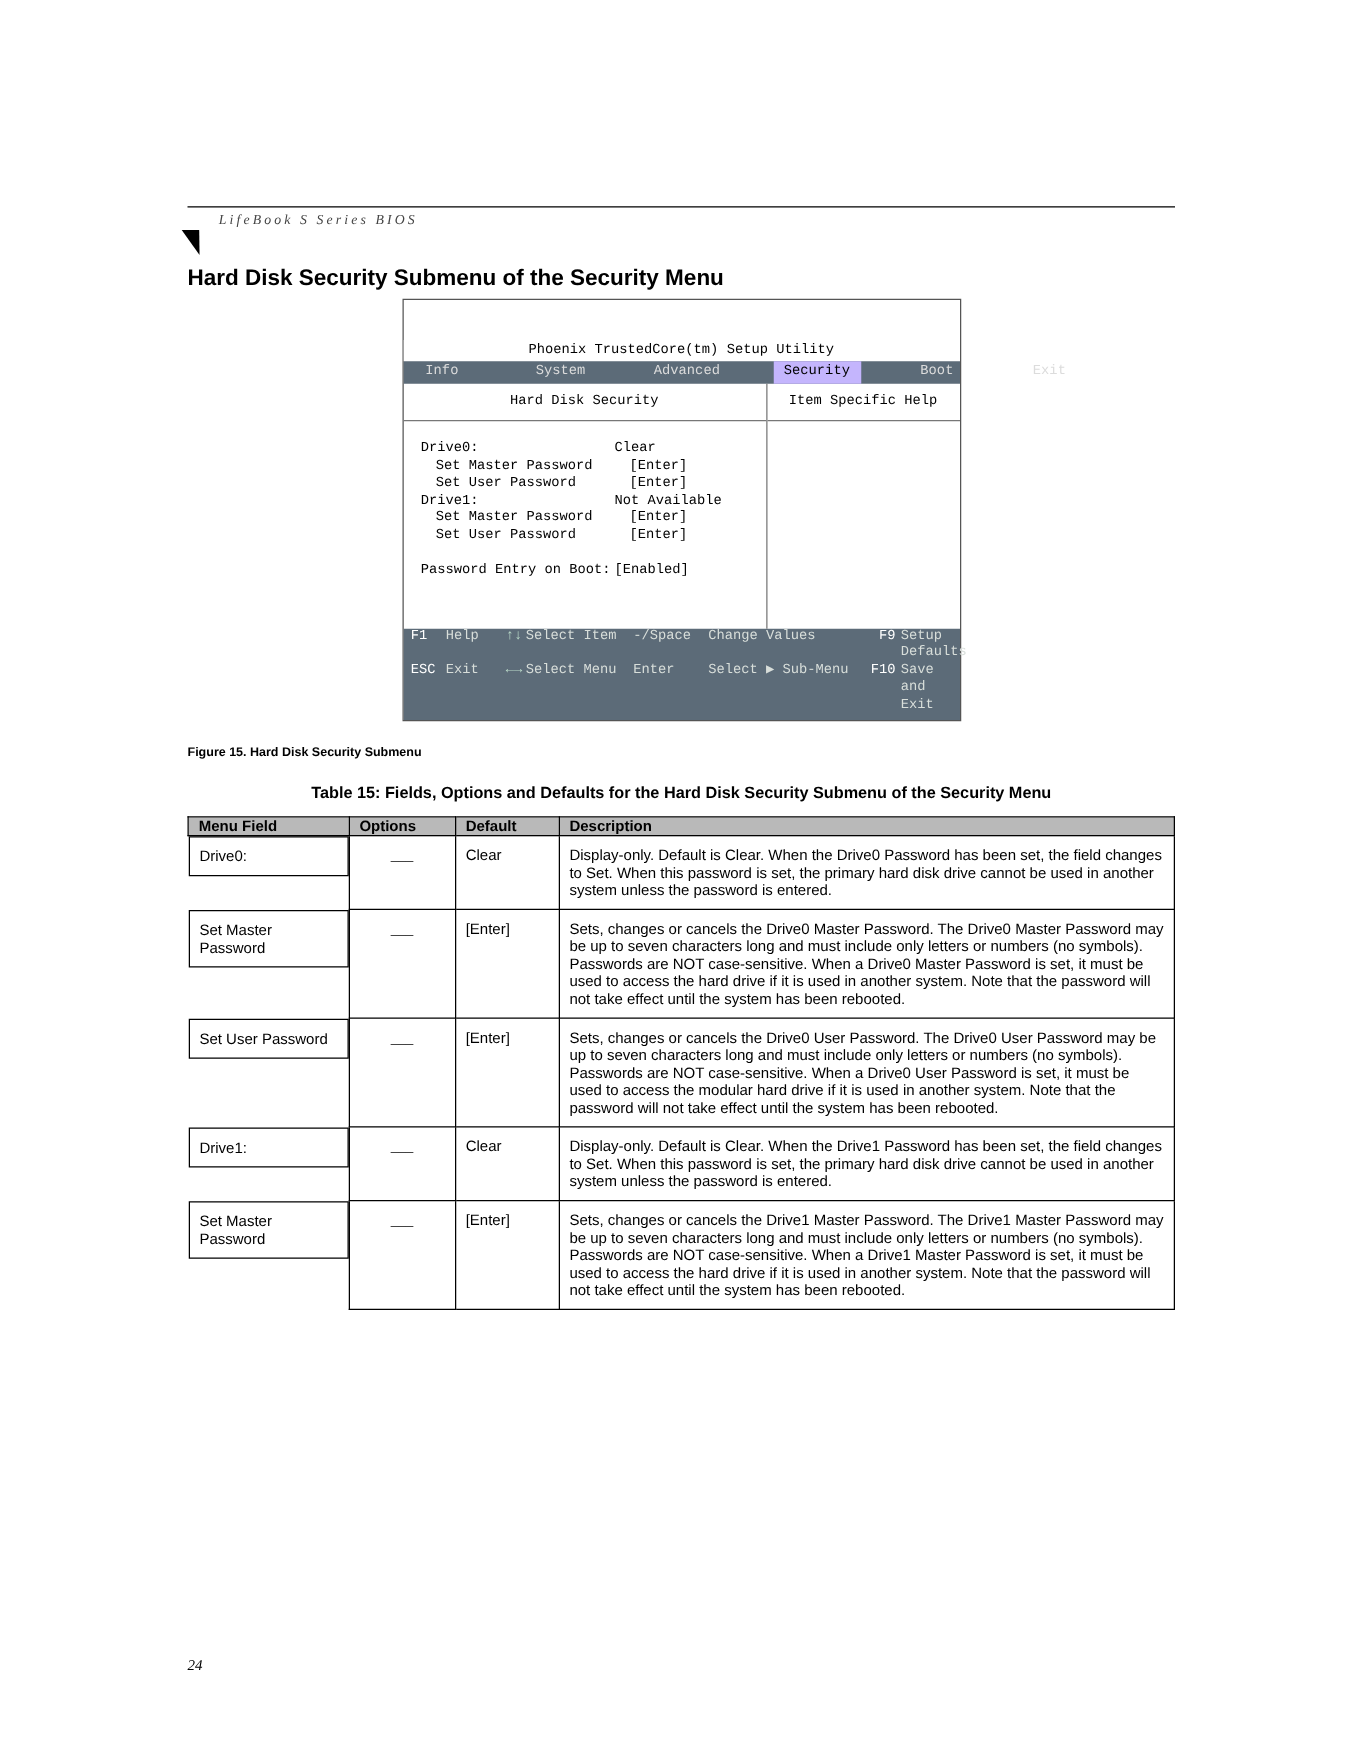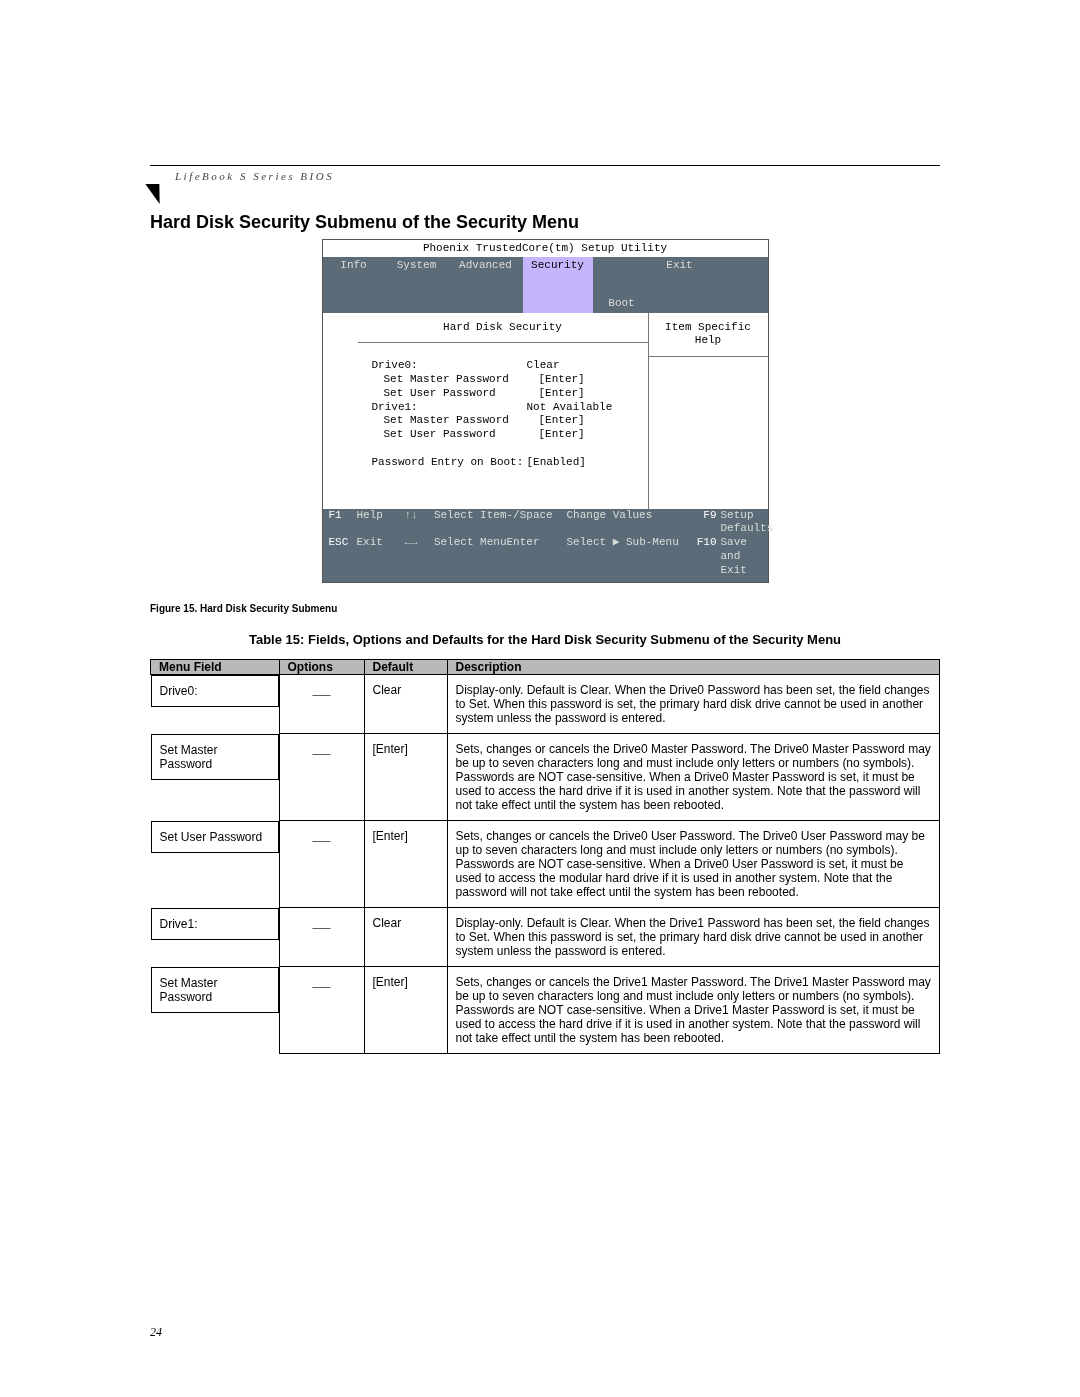--- a/index.html
+++ b/index.html
@@ -55,45 +55,46 @@
     margin: 0 auto 20px auto;
     font-family: "Courier New", monospace;
     font-size: 11px;
     line-height: 1.25;
     border: 1px solid #555;
   }
   .bios-title {
     text-align: center;
     background: #fff;
     padding: 2px 0 1px;
+    margin-top: 32px;
   }
   .bios-tabs {
     display: flex;
     background: #5c6b78;
     color: #dcdcdc;
+    gap: 32px;
   }
   .bios-tab {
     padding: 2px 0;
     text-align: center;
     flex: 1 0 auto;
   }
   .bios-tab.w-info{flex:0 0 62px;}
   .bios-tab.w-sys{flex:0 0 64px;}
   .bios-tab.w-adv{flex:0 0 74px;}
   .bios-tab.w-sec{flex:0 0 70px;}
-  .bios-tab.w-boot{flex:0 0 58px;margin-top:38px;}
+  .bios-tab.w-boot{flex:0 0 58px;}
   .bios-tab.w-exit{flex:0 0 58px;}
   .bios-tab.active {
     background: #c4b5fd;
     color: #000;
   }
   .bios-body {
     display: flex;
     height: 196px;
-    margin-left: 35px;
   }
   .bios-left {
     flex: 0 0 290px;
     border-right: 1px solid #777;
     display: flex;
     flex-direction: column;
   }
   .bios-right {
     flex: 1;
     display: flex;
@@ -116,21 +117,21 @@
     background: #5c6b78;
     color: #d8deda;
     font-family: "Courier New", monospace;
     font-size: 11px;
     padding: 0 6px 5px;
   }
   .bios-footer .row { display:flex; }
   .bf-key { color:#fff; flex:0 0 28px;}
   .bf-lbl { flex:0 0 48px;}
   .bf-arrow { color:#b9d9c8; flex:0 0 16px;}
-  .bf-sel { flex:0 0 86px;text-align:right;}
+  .bf-sel { flex:0 0 86px;}
   .bf-mk { flex:0 0 60px;}
   .bf-act { flex:0 0 120px;}
   .bf-fk { color:#fff; flex:0 0 30px; text-align:right; padding-right:4px;}
   .bf-flbl {}
   .figure-caption {
     text-align: left;
     font-family: Arial, sans-serif;
     font-size: 10px;
     font-weight: bold;
     margin: 6px 0 18px;

